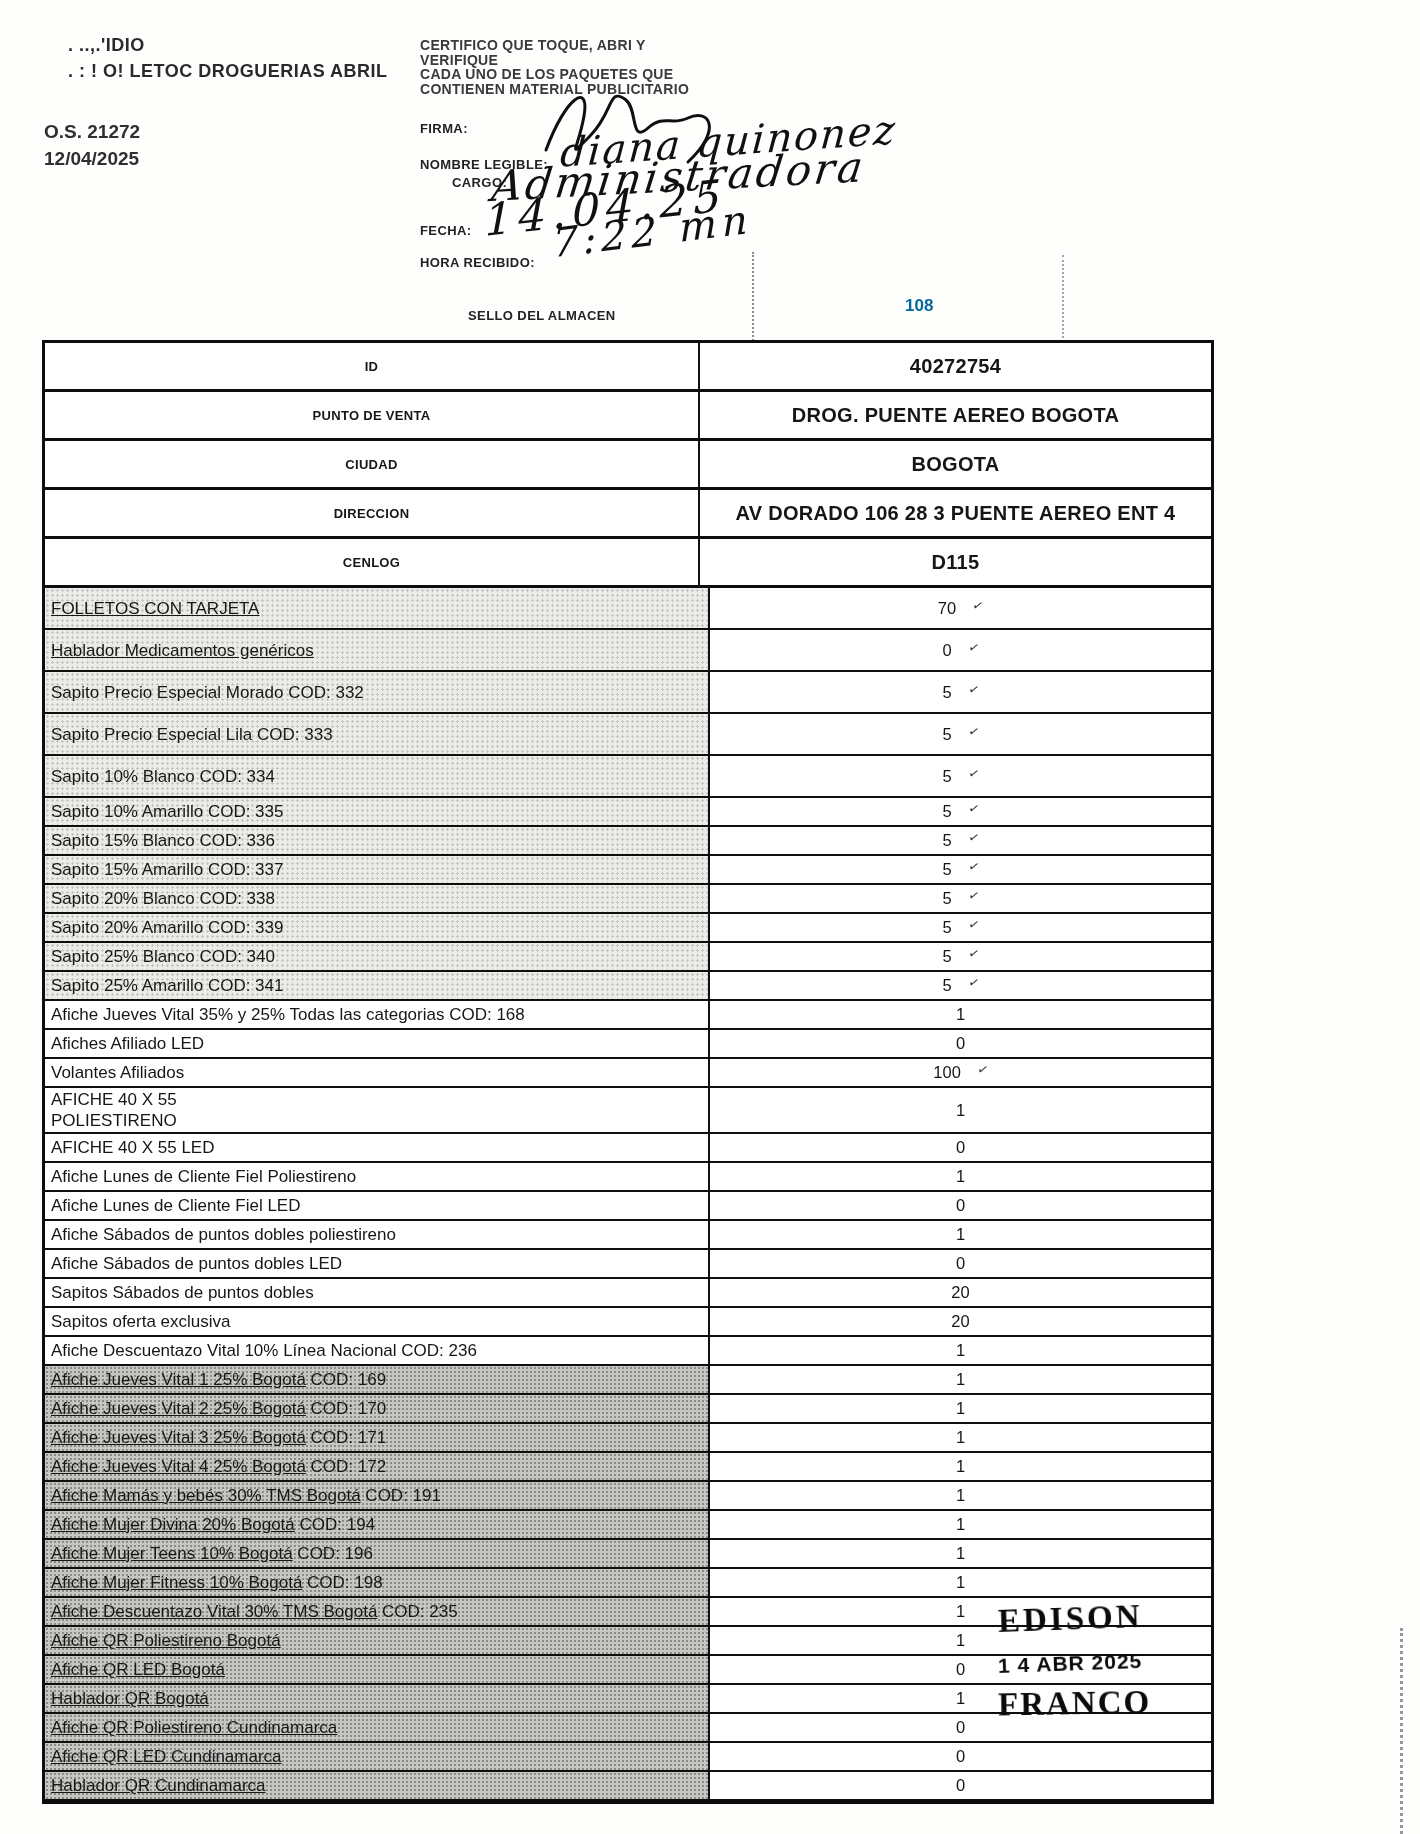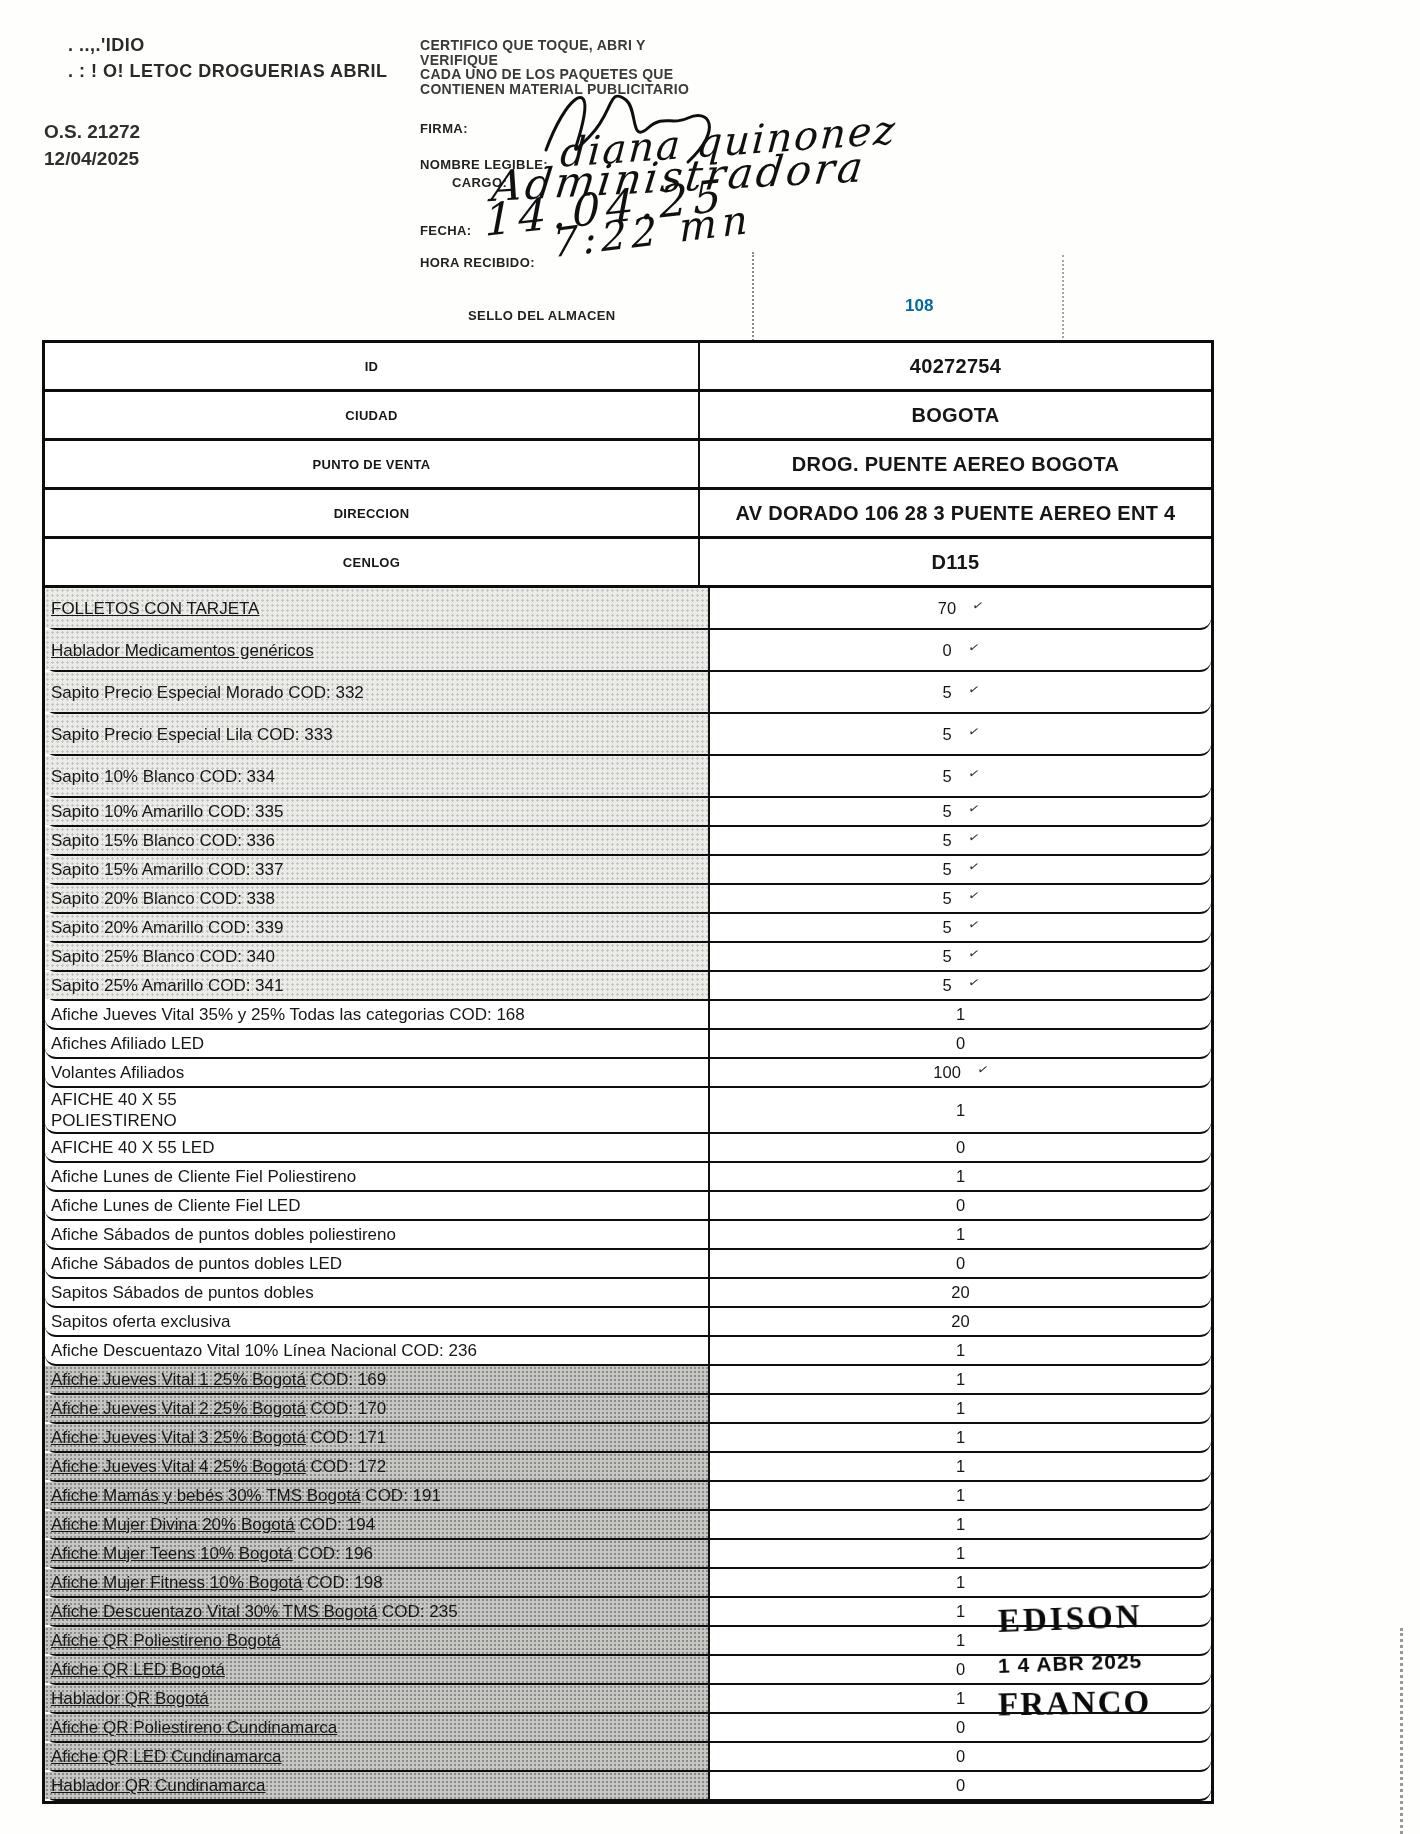--- a/index.html
+++ b/index.html
@@ -43,21 +43,21 @@
   .faint-stamp{position:absolute; left:548px; top:392px; font-size:22px; font-weight:bold;
     color:rgba(40,40,40,.28); letter-spacing:6px; transform:rotate(-2deg); filter:blur(.6px);}
   
   .doc-table{position:absolute; left:42px; top:340px; width:1166px; border:3px solid #0d0d0d; background:#fff;}
   .irow{display:flex; align-items:stretch; border-bottom:3px solid #0d0d0d; min-height:46px;}
   .irow:last-child{border-bottom:3px solid #0d0d0d;}
   .ilabel{width:653px; border-right:2px solid #111; display:flex; align-items:center;
     justify-content:center; font-weight:bold; font-size:13px; letter-spacing:.3px;}
   .ival{flex:1; display:flex; align-items:center; justify-content:center; font-weight:bold;
     font-size:20px; letter-spacing:.3px; text-align:center;}
-  .trow{display:flex; align-items:stretch; border-bottom:2px solid #0e0e0e; min-height:27px;border-radius:11px;}
+  .trow{display:flex; align-items:stretch; border-bottom:2px solid #0e0e0e; min-height:27px;}
   .trow:nth-child(-n+5) .tlabel, .trow:nth-child(-n+5) .tval{min-height:38px;}
   .tlabel{width:653px; border-right:2px solid #111; display:flex; align-items:center;
     padding:1px 4px 1px 6px; font-size:17px; line-height:21px; white-space:pre-line;}
   .tval{flex:1; display:flex; align-items:center; justify-content:center; font-size:16.5px;}
   .shade-light{background-color:#ebebe8;
     background-image:radial-gradient(rgba(0,0,0,.16) 1px, transparent 1.4px); background-size:5px 5px;}
   .shade-dark{background-color:#c6c6c3;
     background-image:radial-gradient(rgba(0,0,0,.3) 1px, transparent 1.4px); background-size:4px 4px;}
   .u-all{text-decoration:underline;}
   .u-cod{}
@@ -118,26 +118,26 @@
   <div class="arc"></div>
   <div class="faint-stamp">1 4 ABR</div>
 
   <div class="doc-table">
     <div id="info-rows">
         <div class="irow">
           <div class="ilabel">ID</div>
           <div class="ival">40272754</div>
         </div>
         <div class="irow">
+          <div class="ilabel">PUNTO DE VENTA</div>
+          <div class="ival">DROG. PUENTE AEREO BOGOTA</div>
+        </div>
+        <div class="irow">
           <div class="ilabel">CIUDAD</div>
           <div class="ival">BOGOTA</div>
-        </div>
-        <div class="irow">
-          <div class="ilabel">PUNTO DE VENTA</div>
-          <div class="ival">DROG. PUENTE AEREO BOGOTA</div>
         </div>
         <div class="irow">
           <div class="ilabel">DIRECCION</div>
           <div class="ival">AV DORADO 106 28 3 PUENTE AEREO ENT 4</div>
         </div>
         <div class="irow">
           <div class="ilabel">CENLOG</div>
           <div class="ival">D115</div>
         </div>
       </div>

